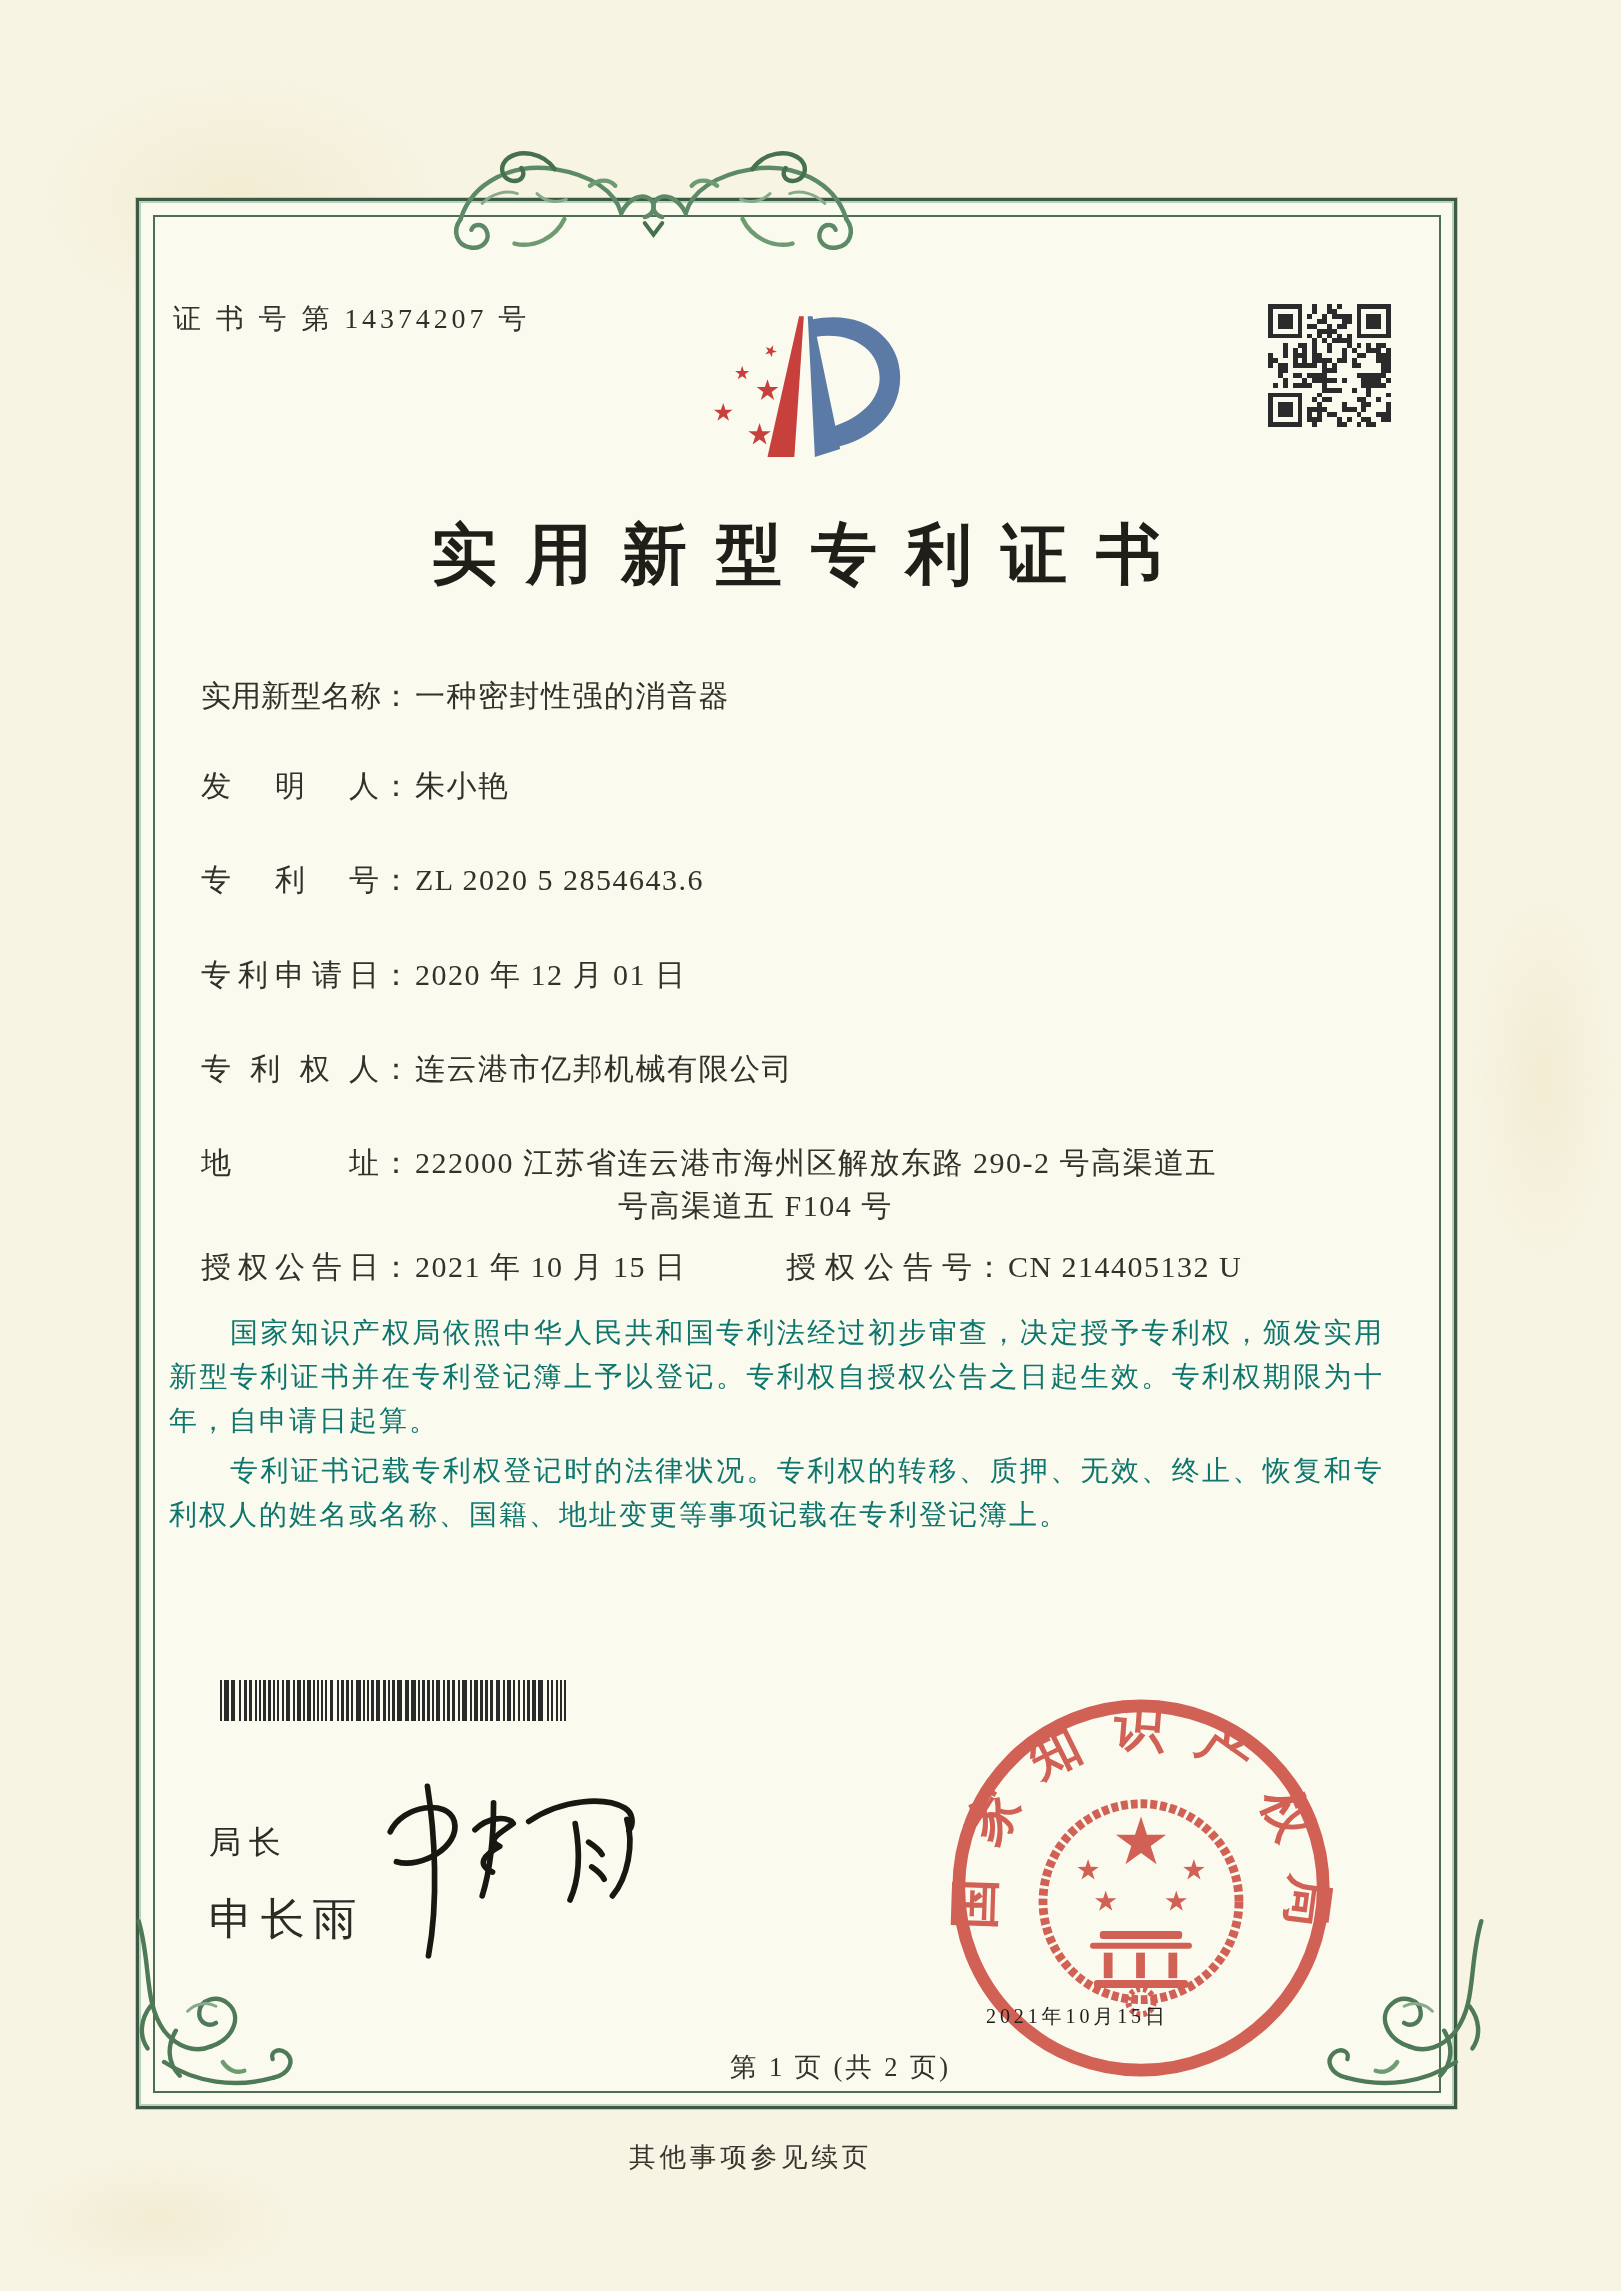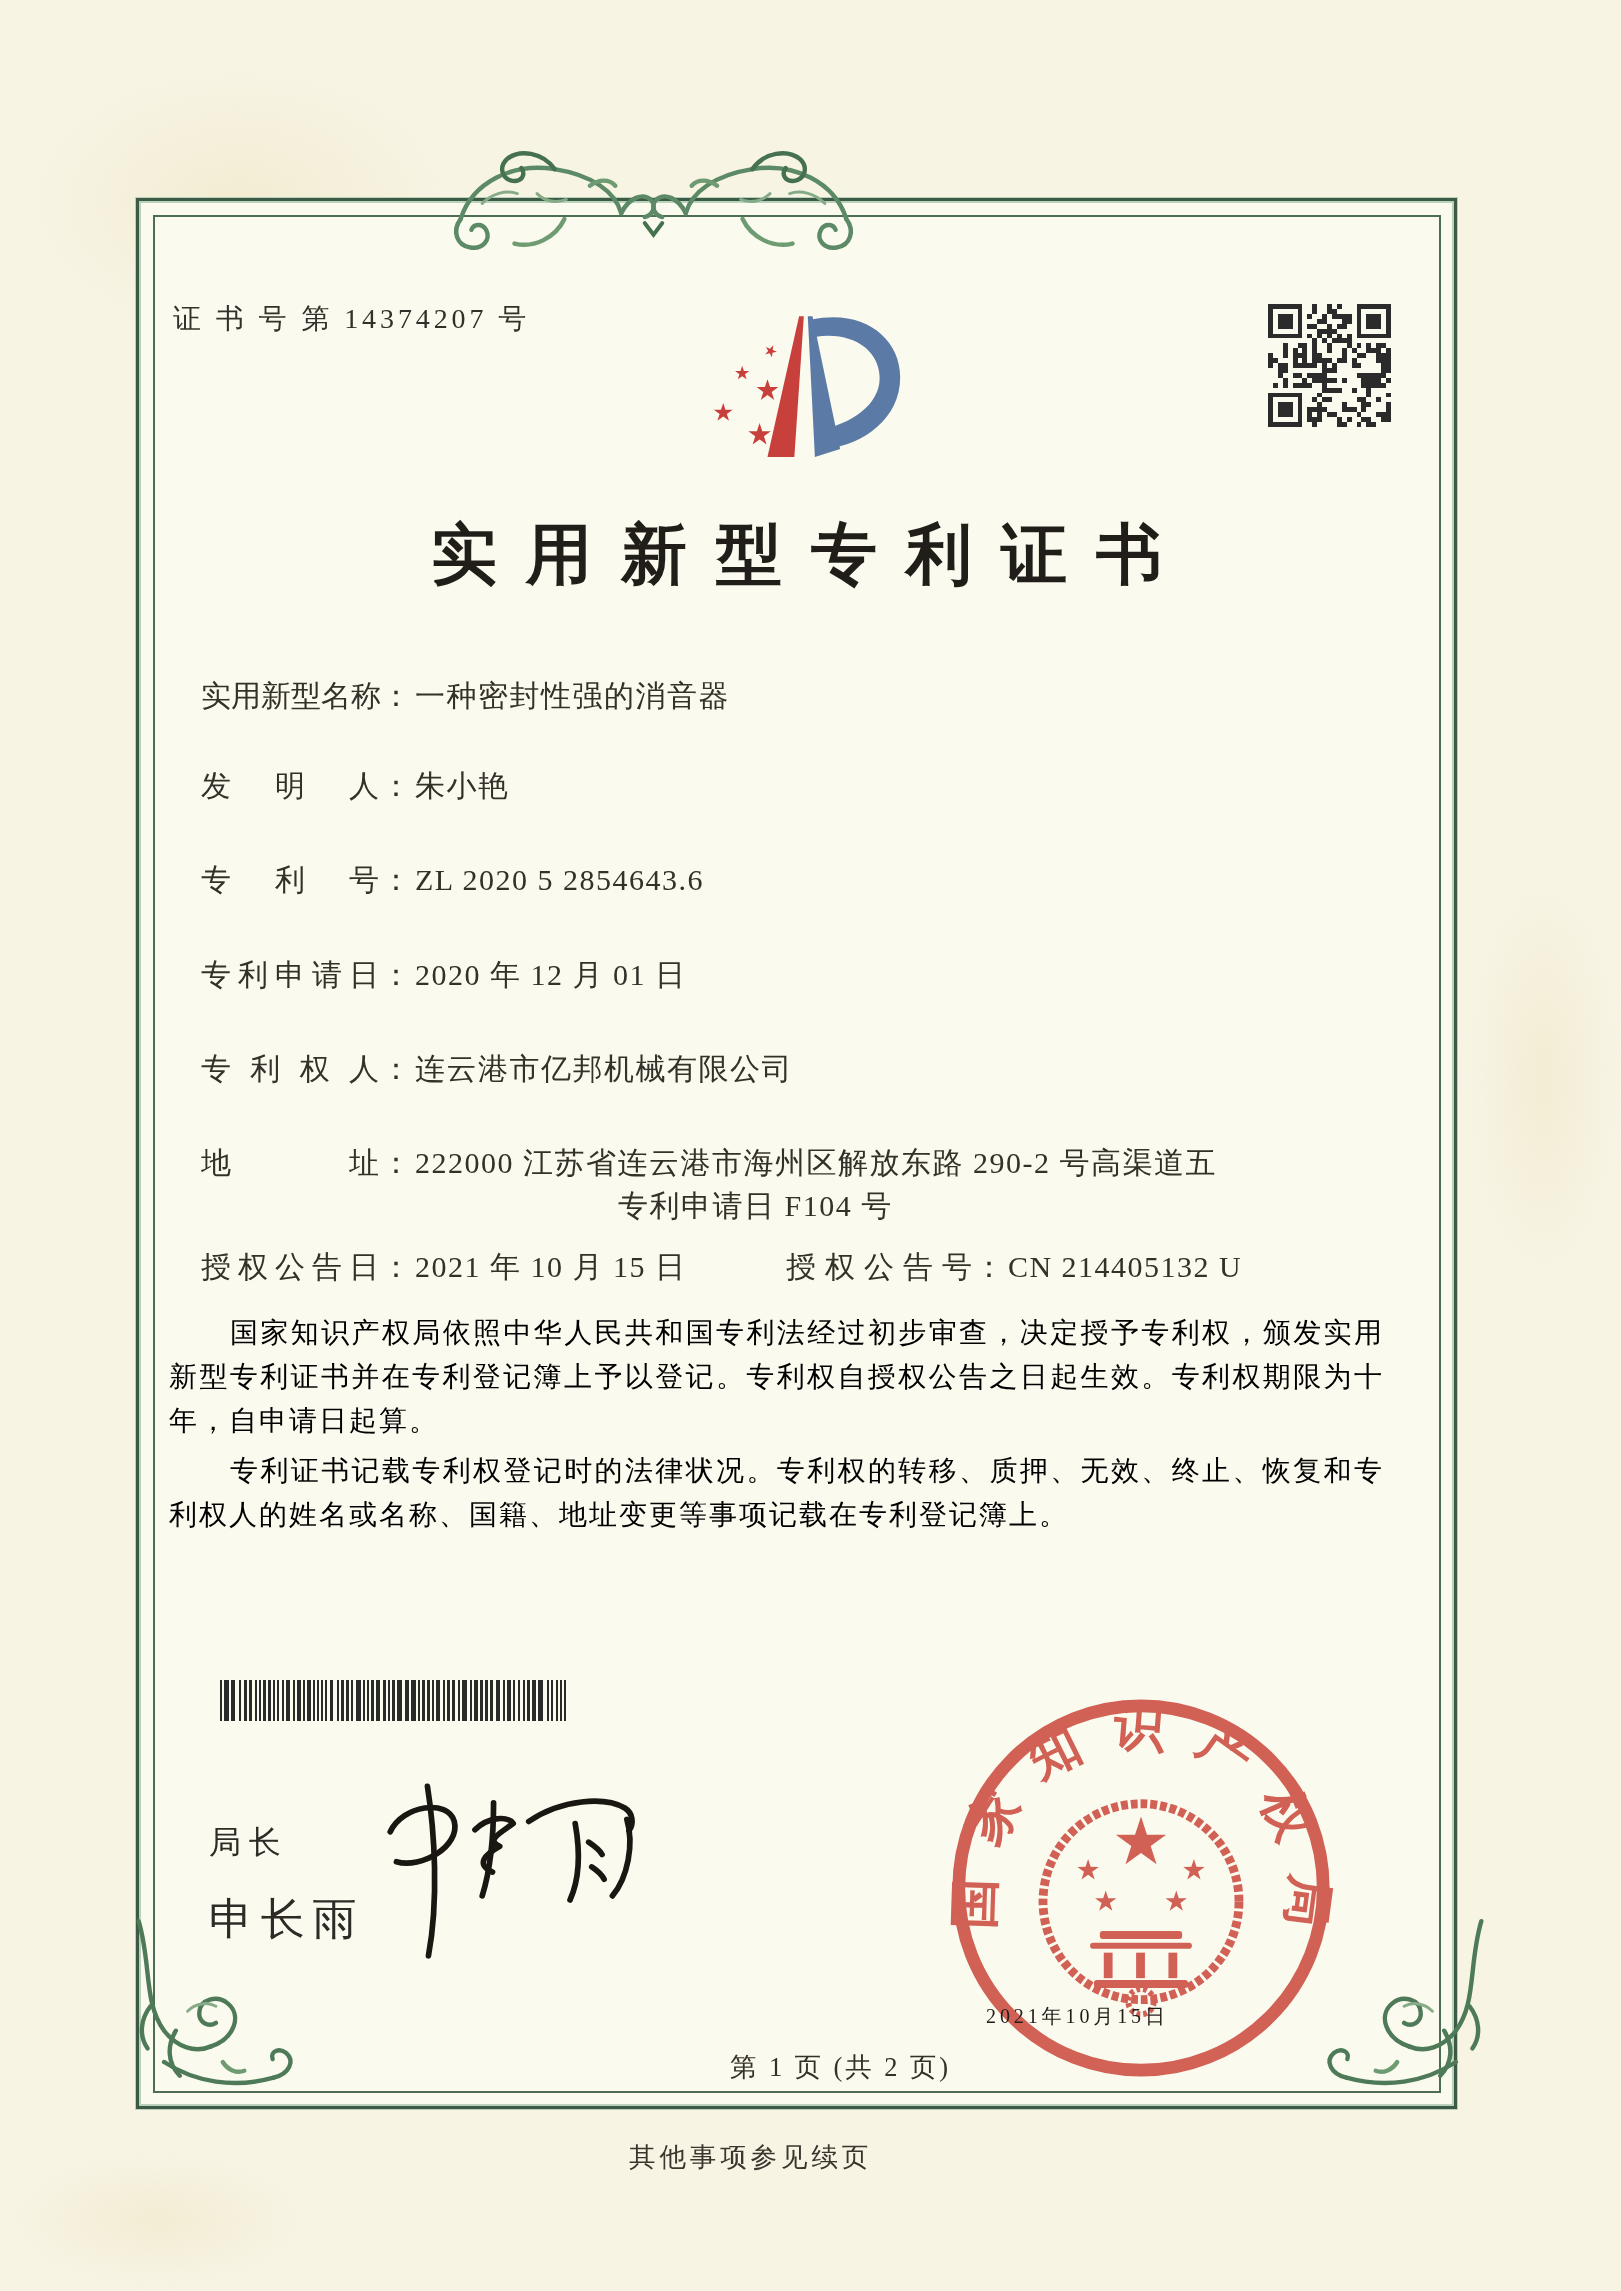--- a/index.html
+++ b/index.html
@@ -30,21 +30,21 @@
   }
   
   .frow{position:absolute;left:201px;width:1245px;font-size:30px;color:#34302a;white-space:nowrap;}
   .flabel{display:inline-block;width:178px;text-align:justify;text-align-last:justify;vertical-align:top;}
   .fcolon{display:inline-block;margin:0 3.9px 0 2px;}
   .fvalue{letter-spacing:1.5px;}
   .addr2{position:absolute;left:417px;top:43px;letter-spacing:1.5px;}
   .grp2{position:absolute;left:585px;top:0;}
   
   .paras{left:169px;top:1311px;width:1215px;font-size:28px;line-height:44px;
-         text-align:justify;color:#000000;letter-spacing:2px;}
+         text-align:justify;color:#0f766e;letter-spacing:2px;}
   .paras p{margin:0 0 5.9px 0;text-indent:61px;}
   .barcode{left:220px;top:1680px;width:353px;height:41px;display:flex;align-items:stretch;}
   .barcode div{background:#2a2a2a;}
   .dirtitle{left:209px;top:1821px;font-size:32px;letter-spacing:7.8px;color:#2e2b26;}
   .dirname{left:209px;top:1890px;font-size:44px;letter-spacing:7.8px;color:#2e2b26;}
   .sig{left:365px;top:1776px;}
   .seal{left:947px;top:1694px;}
   .sealdate{left:986px;top:2003px;font-size:20px;letter-spacing:3.9px;color:#1f1c18;z-index:5;}
   .pagefoot{left:539px;top:2049px;width:412px;text-align:right;font-size:26.5px;letter-spacing:2.9px;color:#34302a;}
   .contnote{left:629px;top:2139px;font-size:26.5px;letter-spacing:3.9px;color:#3a352d;}
@@ -349,21 +349,21 @@
   <span class="flabel">专利号</span><span class="fcolon">：</span><span class="fvalue">ZL 2020 5 2854643.6</span>
 </div>
 <div class="frow" style="top:955px;">
   <span class="flabel">专利申请日</span><span class="fcolon">：</span><span class="fvalue">2020 年 12 月 01 日</span>
 </div>
 <div class="frow" style="top:1049px;">
   <span class="flabel">专利权人</span><span class="fcolon">：</span><span class="fvalue">连云港市亿邦机械有限公司</span>
 </div>
 <div class="frow" style="top:1143px;height:90px;">
   <span class="flabel">地址</span><span class="fcolon">：</span><span class="fvalue">222000 江苏省连云港市海州区解放东路 290-2 号高渠道五</span>
-  <span class="addr2">专利申请日 F104 号</span>
+  <span class="addr2">号高渠道五 F104 号</span>
 </div>
 <div class="frow" style="top:1247px;">
   <span class="flabel">授权公告日</span><span class="fcolon">：</span><span class="fvalue">2021 年 10 月 15 日</span>
   <span class="grp2">
     <span class="flabel" style="width:186px;">授权公告号</span><span class="fcolon">：</span><span class="fvalue">CN 214405132 U</span>
   </span>
 </div>
 
 <div class="abs paras">
   <p>国家知识产权局依照中华人民共和国专利法经过初步审查，决定授予专利权，颁发实用新型专利证书并在专利登记簿上予以登记。专利权自授权公告之日起生效。专利权期限为十年，自申请日起算。</p>

